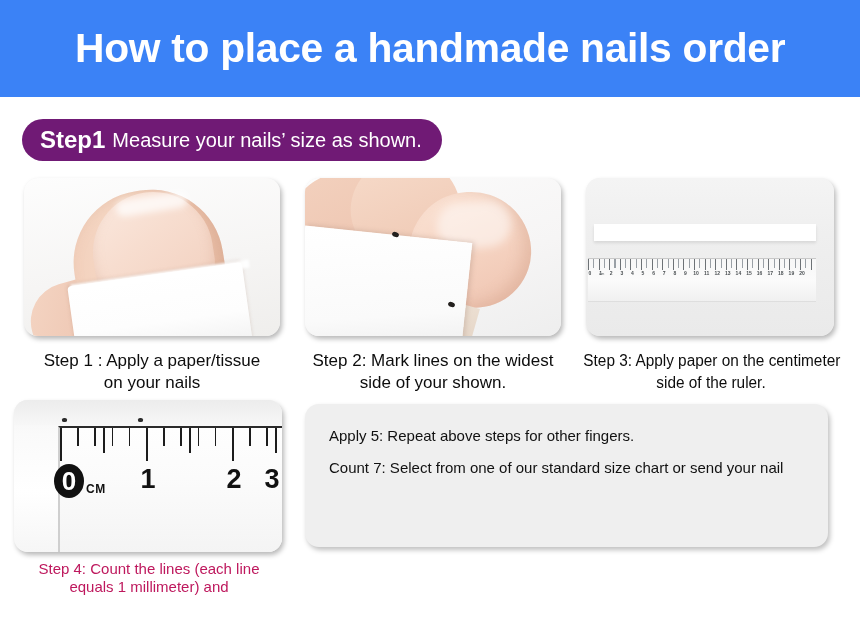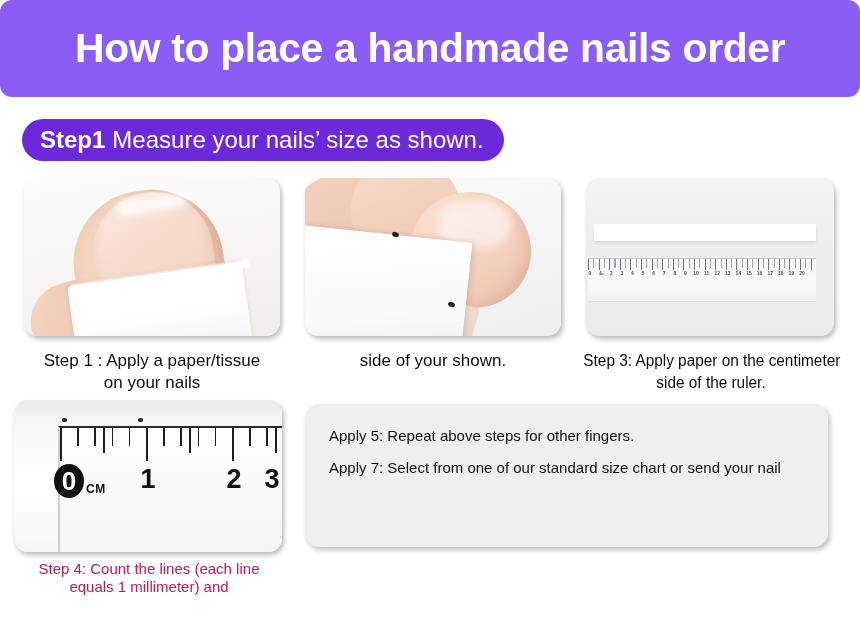--- a/index.html
+++ b/index.html
@@ -16,58 +16,57 @@
     color: #111111;
   }
 
   
   .header-banner {
     position: absolute;
     left: 0;
     top: 0;
     width: 860px;
     height: 97px;
-    background: #8b5cf6;
+    background: #3b82f6;
     display: flex;
     align-items: center;
     justify-content: center;
-    border-radius: 12px;
   }
   .header-title {
     color: #ffffff;
     font-size: 40px;
     font-weight: bold;
     letter-spacing: -0.3px;
     white-space: nowrap;
     transform: scaleX(1.02);
   }
 
   
   .step-pill {
     position: absolute;
     left: 22px;
     top: 119px;
     height: 42px;
     padding: 0 20px 0 18px;
-    background: #6d28d9;
+    background: #701a75;
     border-radius: 21px;
     display: flex;
     align-items: center;
     box-sizing: border-box;
   }
   .step-pill-strong {
     color: #ffffff;
     font-size: 24px;
     font-weight: bold;
     margin-right: 7px;
     white-space: nowrap;
   }
   .step-pill-text {
     color: #ffffff;
-    font-size: 24px;
+    font-size: 20px;
     font-weight: normal;
     white-space: nowrap;
   }
 
   
   .photo-card {
     position: absolute;
     border-radius: 14px;
     background: #f3f3f3;
     box-shadow: 2px 3px 5px rgba(0,0,0,0.28);
@@ -458,20 +457,21 @@
         </div>
     </div>
   </div>
 </div>
 
 <div class="caption" id="caption-step1">
   <span class="ln">Step 1 : Apply a paper/tissue</span>
   <span class="ln">on your nails</span>
 </div>
 <div class="caption" id="caption-step2">
+  <span class="ln">Step 2: Mark lines on the widest</span>
   <span class="ln">side of your shown.</span>
 </div>
 <div class="caption" id="caption-step3">
   <span class="ln">Step 3: Apply paper on the centimeter</span>
   <span class="ln">side of the ruler.</span>
 </div>
 
 <div class="photo-card" id="card-ruler-close">
   <div class="rc-scene">
     <div class="rc-topedge"></div>
@@ -486,21 +486,21 @@
     <div class="rc-numlabel" style="left:134px">1</div>
     <div class="rc-numlabel" style="left:220px">2</div>
     <div class="rc-numlabel" style="left:258px">3</div>
   </div>
 </div>
 
 <div id="card-steps-text">
   <div class="steps-list">
     <div class="steps-line">Apply 5: Repeat above steps for other fingers.</div>
     <div class="steps-line wrap">
-      <span>Apply 7: Select from one of our standard size chart or send your nail</span>
+      <span>Count 7: Select from one of our standard size chart or send your nail</span>
     </div>
   </div>
 </div>
 
 <div id="caption-step4">
   <span class="ln">Step 4: Count the lines (each line</span>
   <span class="ln">equals 1 millimeter) and</span>
 </div>
 
 </body></html>

